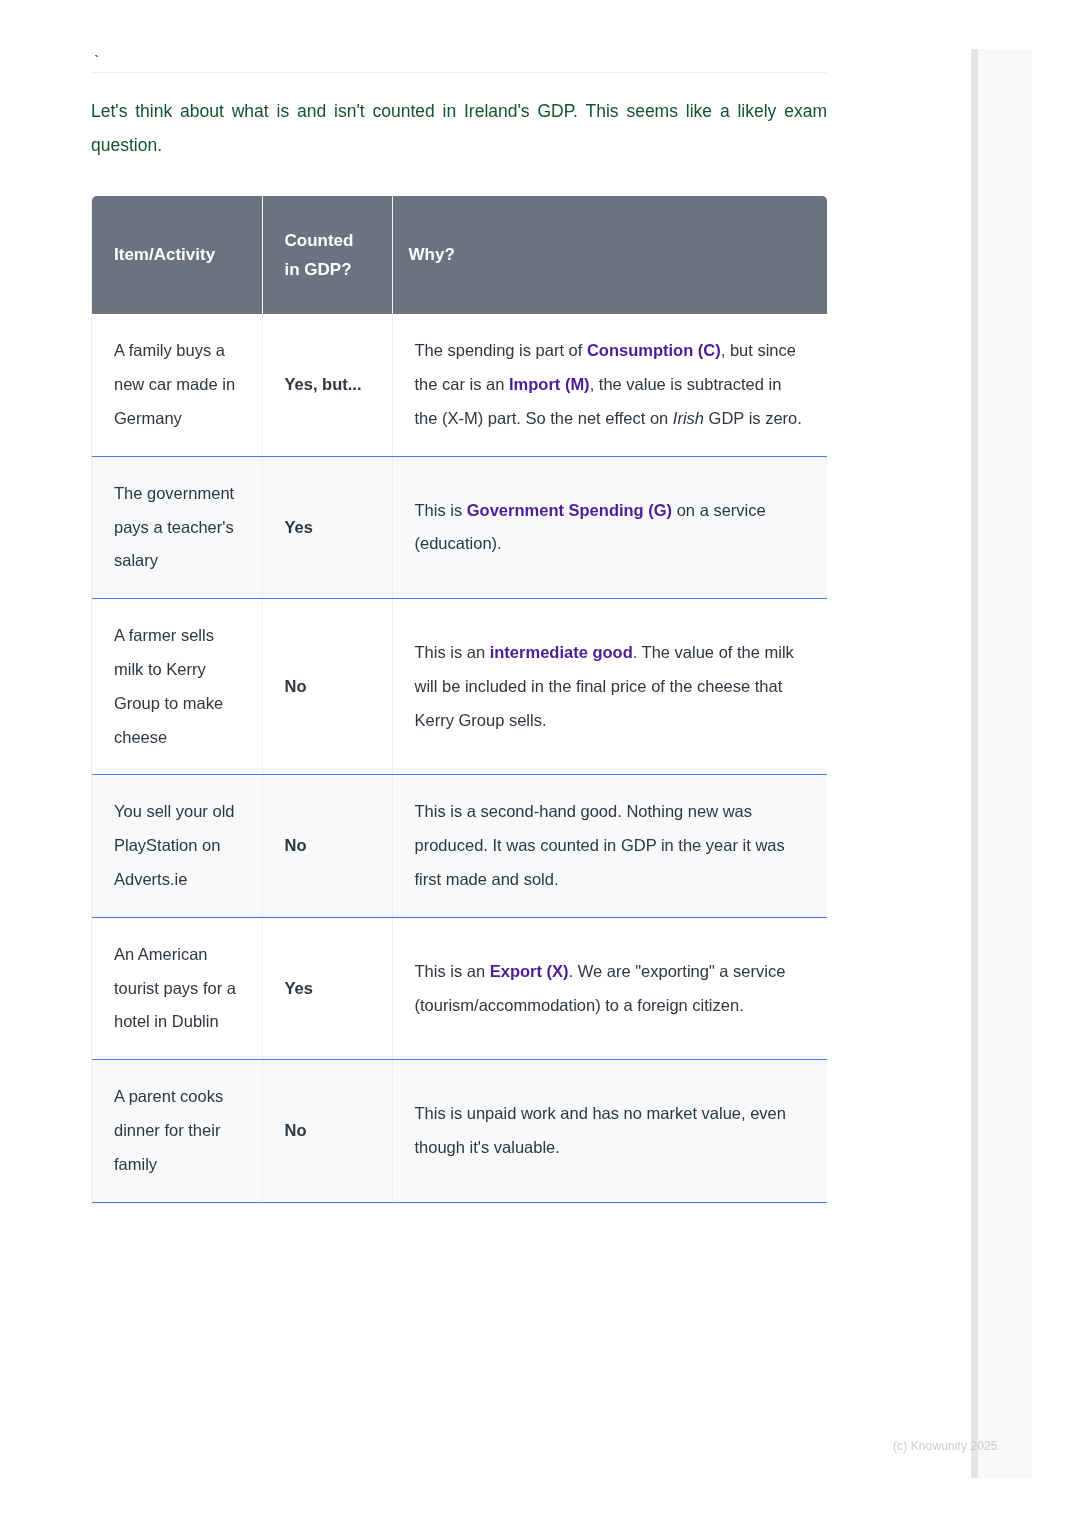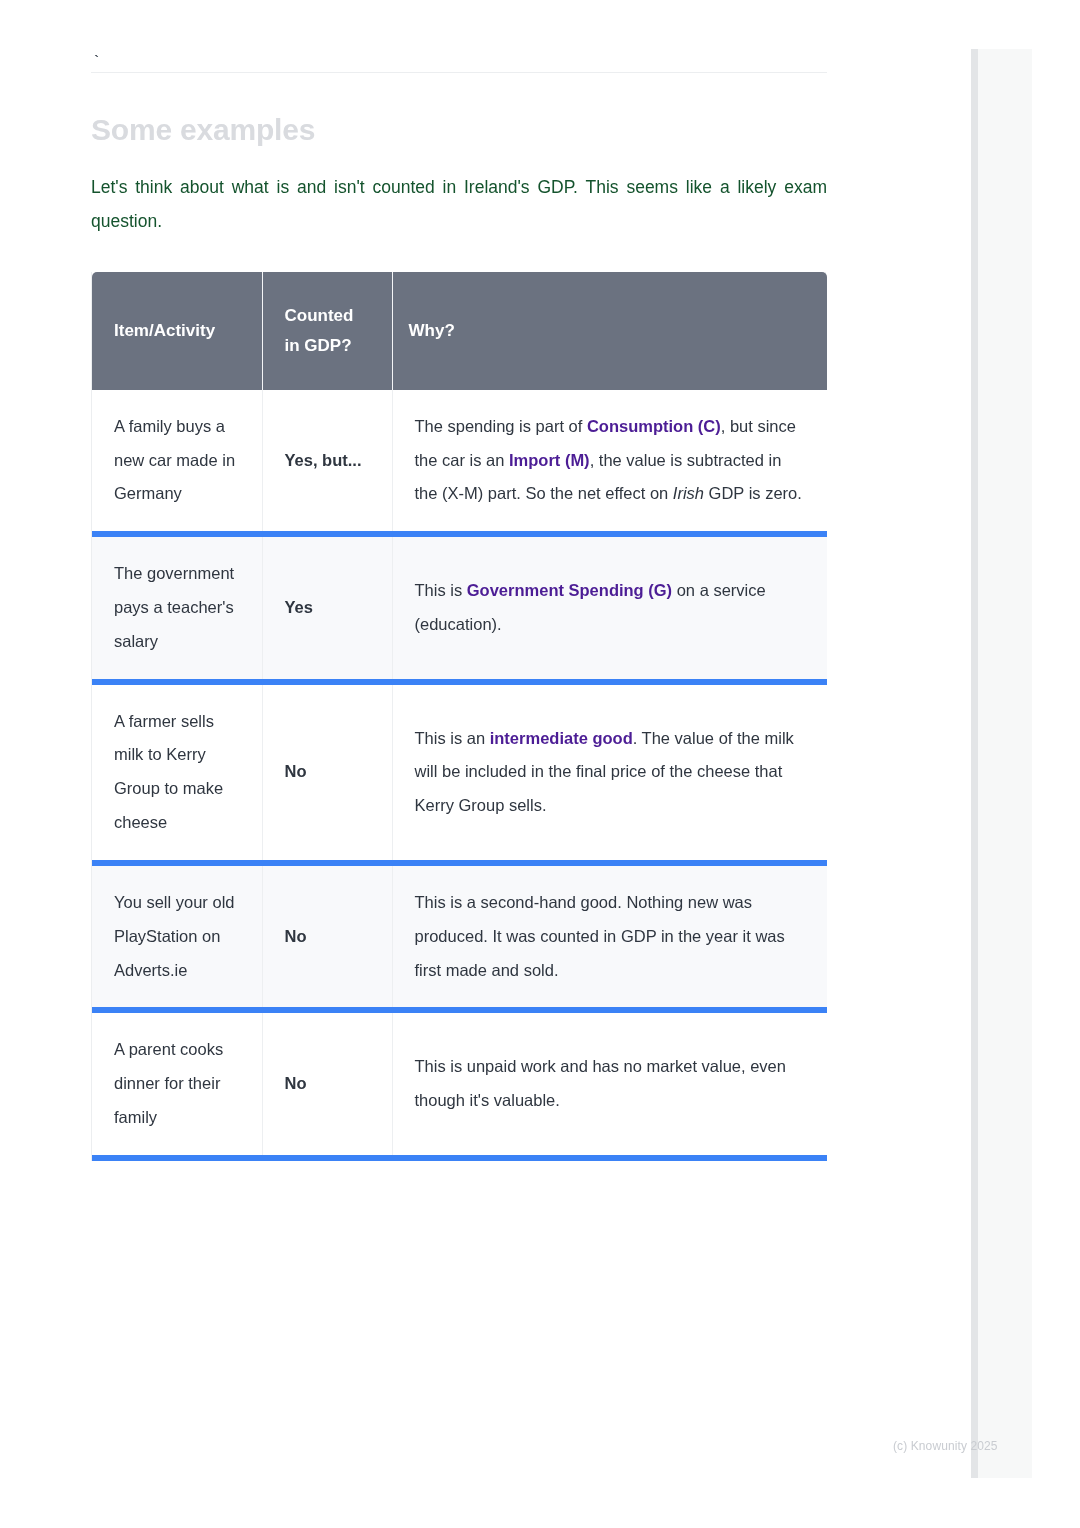--- a/index.html
+++ b/index.html
@@ -116,21 +116,21 @@
   table.gdp-table thead th:last-child { border-right: none; }
   table.gdp-table thead th:first-child { border-top-left-radius: 5px; }
   table.gdp-table thead th:last-child { border-top-right-radius: 5px; padding-left: 16px; }
 
   table.gdp-table tbody td {
     font-size: 16.5px;
     color: #2f3640;
     line-height: 2.05;
     vertical-align: middle;
     padding: 20px 22px;
-    border-bottom: 6px solid #3b82f6;
+    border-bottom: 1px solid #3b82f6;
     border-right: 1px solid #edeff1;
   }
   table.gdp-table tbody td:last-child { border-right: none; }
 
   table.gdp-table tbody tr:nth-child(even) td { background: #f8f9fb; }
   table.gdp-table tbody tr:nth-child(odd) td { background: #ffffff; }
 
   td.col-item { }
   td.col-counted { font-weight: bold; color: #1f2430; }
   td.col-why { line-height: 1.95; }
@@ -156,21 +156,20 @@
 
   <div class="scrollbar-track"></div>
   <div class="side-panel"></div>
 
   <div class="content">
 
     <div class="tick-mark">`</div>
 
     <div class="divider"></div>
 
-    <h2 class="section-title">Some examples</h2>
 
     <p class="intro">Let's think about what is and isn't counted in Ireland's GDP. This seems like a likely exam question.</p>
 
     <div class="table-wrap">
       <table class="gdp-table">
         <colgroup>
           <col class="c1">
             <col class="c2">
             <col class="c3">
         </colgroup>
@@ -199,20 +198,25 @@
               <td class="col-item">A farmer sells milk to Kerry Group to make cheese</td>
               <td class="col-counted">No</td>
               <td class="col-why"><span>This is an </span><b>intermediate good</b><span>. The value of the milk will be included in the final price of the cheese that Kerry Group sells.</span></td>
             </tr>
             <tr>
               <td class="col-item">You sell your old PlayStation on Adverts.ie</td>
               <td class="col-counted">No</td>
               <td class="col-why"><span>This is a second-hand good. Nothing new was produced. It was counted in GDP in the year it was first made and sold.</span></td>
             </tr>
             <tr>
+              <td class="col-item">An American tourist pays for a hotel in Dublin</td>
+              <td class="col-counted">Yes</td>
+              <td class="col-why"><span>This is an </span><b>Export (X)</b><span>. We are "exporting" a service (tourism/accommodation) to a foreign citizen.</span></td>
+            </tr>
+            <tr>
               <td class="col-item">A parent cooks dinner for their family</td>
               <td class="col-counted">No</td>
               <td class="col-why"><span>This is unpaid work and has no market value, even though it's valuable.</span></td>
             </tr>
           </tbody>
       </table>
     </div>
 
   </div>
 

